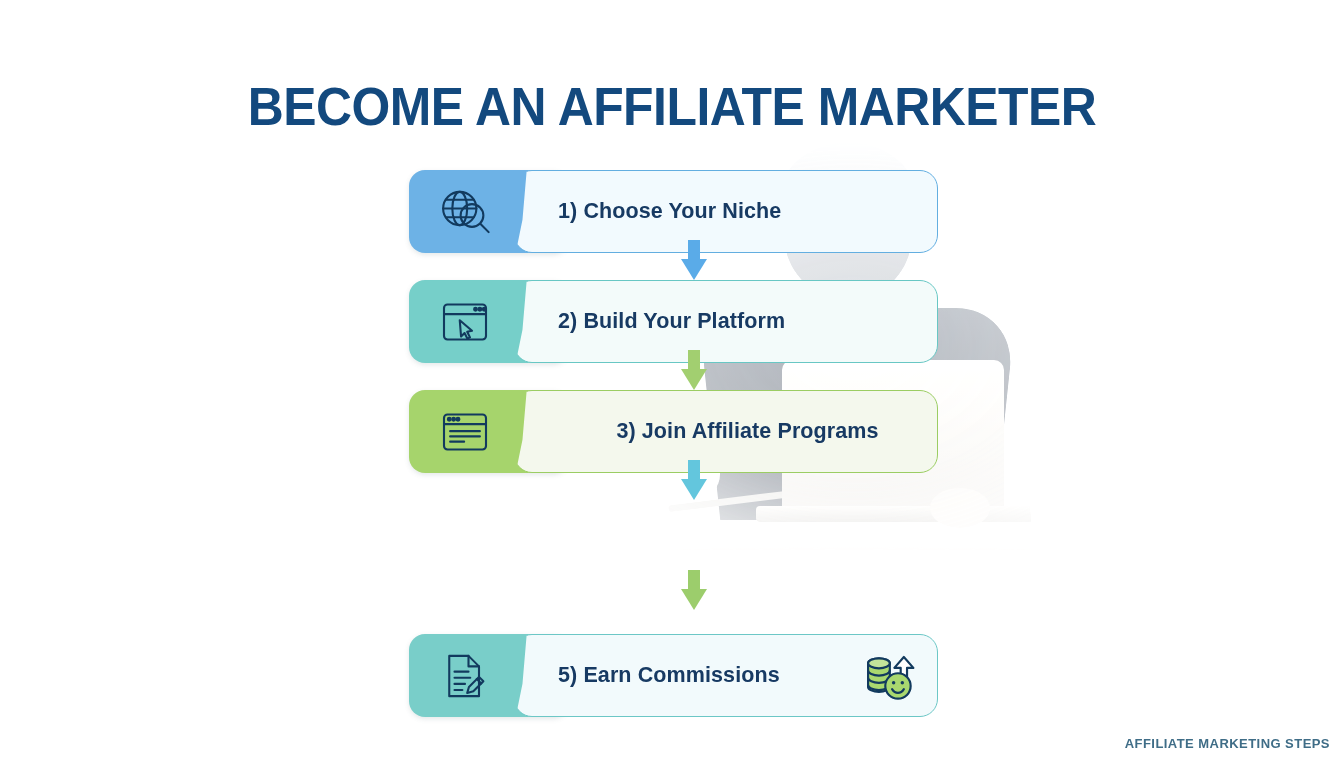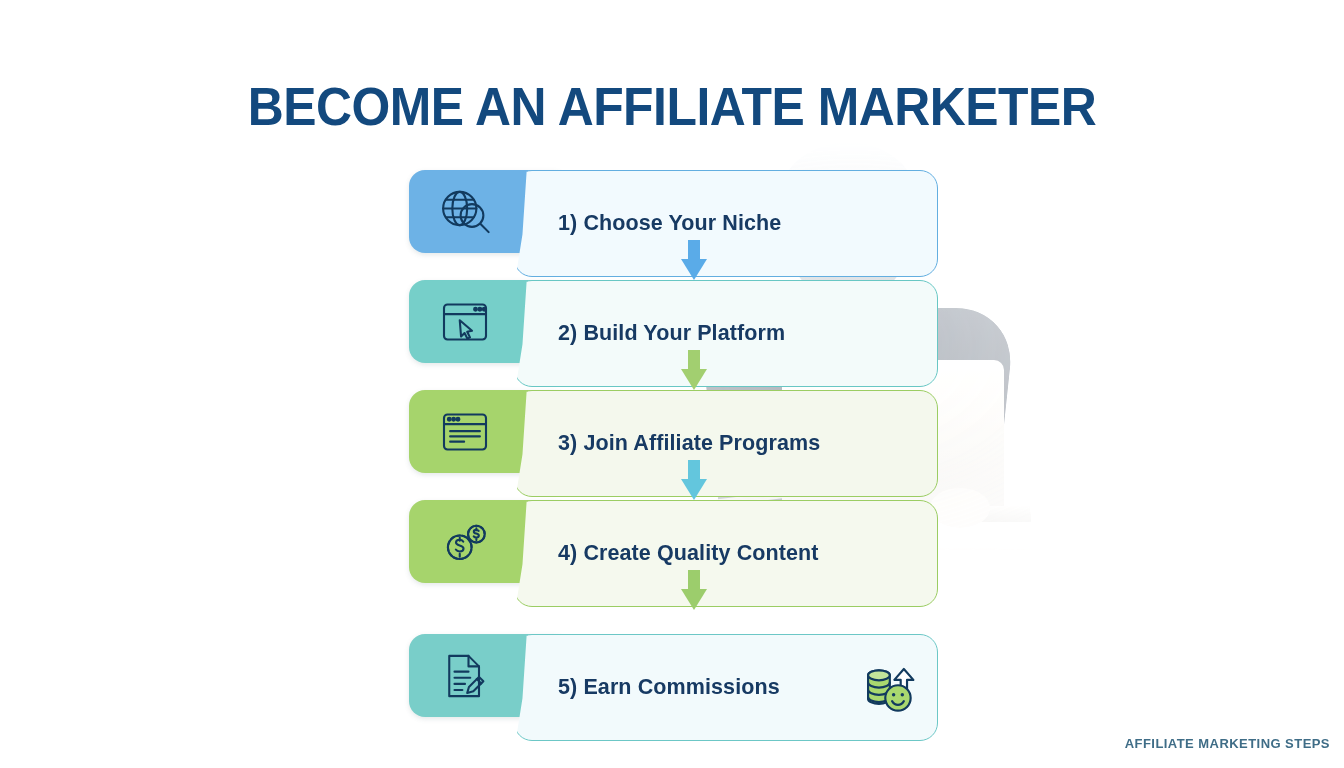--- a/index.html
+++ b/index.html
@@ -75,21 +75,21 @@
   .step-icon-panel{
     position:absolute;left:0;top:0;width:160px;height:83px;
     border-radius:16px;
     box-shadow:0 2px 5px rgba(90,110,120,.16);
   }
   .step-icon{
     position:absolute;left:28px;top:50%;transform:translateY(-50%);
     width:56px;height:56px;
   }
   .step-text-panel{
-    position:absolute;left:105px;top:0;width:424px;height:107px;
+    position:absolute;left:105px;top:0;width:424px;height:83px;
     border-radius:18px;
     border:1.6px solid #9ec9ea;
     box-sizing:border-box;
     clip-path:polygon(3.0% 0, 100% 0, 100% 100%, 0.4% 100%, 2.0% 60%);
     display:flex;align-items:center;
   }
   .step-label{
     margin-left:43px;font-size:21.5px;font-weight:700;color:#173a63;
     letter-spacing:.1px;white-space:nowrap;
   }
@@ -178,42 +178,27 @@
       <div class="step-icon-panel" style="background: rgb(166, 212, 108);">
         <span class="step-icon"><svg viewBox="0 0 64 64" width="100%" height="100%" fill="none" stroke="#123a5e" stroke-width="2.4" stroke-linecap="round" stroke-linejoin="round">
             <rect x="8" y="12" width="48" height="40" rx="4"></rect>
             <path d="M8 23h48"></path>
             <circle cx="14" cy="17.5" r="1.6" fill="#123a5e"></circle>
             <circle cx="19" cy="17.5" r="1.6" fill="#123a5e"></circle>
             <circle cx="24" cy="17.5" r="1.6" fill="#123a5e"></circle>
             <path d="M15 31h34M15 37h34M15 43h16"></path>
           </svg></span>
       </div>
-      <div class="step-text-panel" style="background: rgb(244, 248, 237); border-color: rgb(155, 205, 99);">
+      <div class="step-text-panel" style="background: rgb(244, 248, 237); border-color: rgb(155, 205, 99); justify-content: center;">
         <span class="step-label">3) Join Affiliate Programs</span>
       </div>
     </div>
     <div class="connector" style="top: 290px;">
       <div class="stem" style="background: rgb(99, 198, 221);"></div>
       <div class="head" style="background: rgb(99, 198, 221);"></div>
-    </div>
-    <div class="step" style="top: 330px;">
-      <div class="step-icon-panel" style="background: rgb(166, 212, 108);">
-        <span class="step-icon"><svg viewBox="0 0 64 64" width="100%" height="100%" fill="none" stroke="#123a5e" stroke-width="2.4" stroke-linecap="round" stroke-linejoin="round">
-            <circle cx="26" cy="38" r="13.5"></circle>
-            <path d="M26 38m-13.5 0a13.5 13.5 0 1 0 27 0a13.5 13.5 0 1 0 -27 0" stroke-dasharray="4 3"></path>
-            <path d="M30 31.5c-1-1.4-2.6-2-4.3-2-2.3 0-4 1.3-4 3.2 0 4.2 8.6 2.4 8.6 6.8 0 2-1.9 3.3-4.3 3.3-1.9 0-3.6-.8-4.5-2.2M26 27.2v3.3M26 45.5v3.3"></path>
-            <circle cx="45" cy="23" r="9.5"></circle>
-            <path d="M45 23m-9.5 0a9.5 9.5 0 1 0 19 0a9.5 9.5 0 1 0 -19 0" stroke-dasharray="3.4 2.6"></path>
-            <path d="M47.6 19.4c-.7-.9-1.7-1.3-2.8-1.3-1.5 0-2.7.9-2.7 2.1 0 2.8 5.7 1.6 5.7 4.5 0 1.3-1.2 2.2-2.8 2.2-1.2 0-2.4-.5-3-1.4M45 16.2v2.2M45 27.6v2.2"></path>
-          </svg></span>
-      </div>
-      <div class="step-text-panel" style="background: rgb(245, 249, 238); border-color: rgb(155, 205, 99);">
-        <span class="step-label">4) Create Quality Content</span>
-      </div>
     </div>
     <div class="connector" style="top: 400px;">
       <div class="stem" style="background: rgb(156, 205, 108);"></div>
       <div class="head" style="background: rgb(156, 205, 108);"></div>
     </div>
     <div class="step" style="top: 464px;">
       <div class="step-icon-panel" style="background: rgb(121, 206, 201);">
         <span class="step-icon"><svg viewBox="0 0 64 64" width="100%" height="100%" fill="none" stroke="#123a5e" stroke-width="2.4" stroke-linecap="round" stroke-linejoin="round">
             <path d="M14 9h22l12 12v34H14z"></path>
             <path d="M36 9v12h12"></path>

